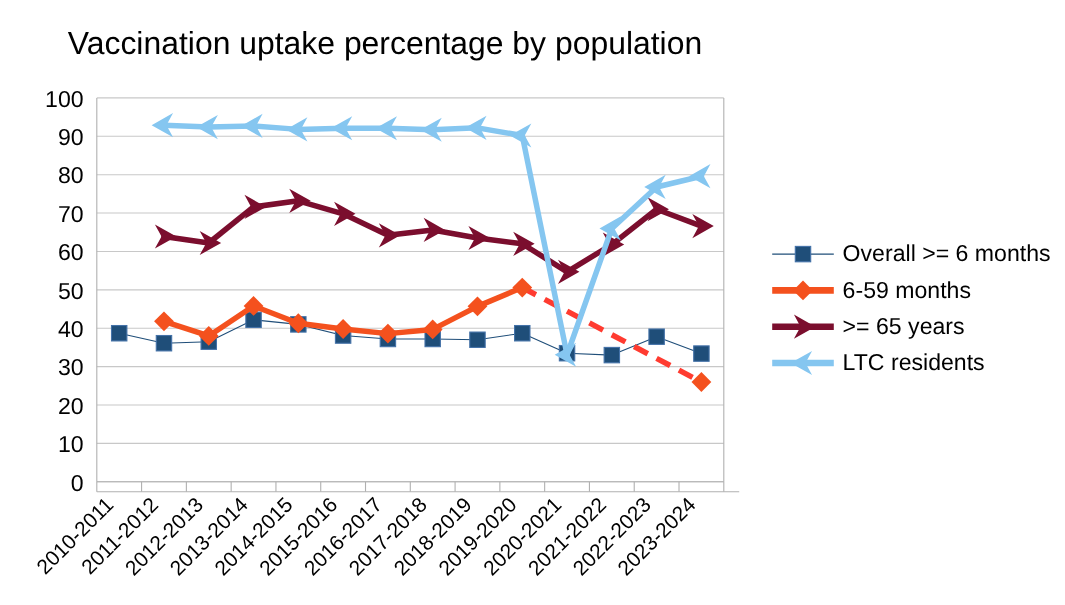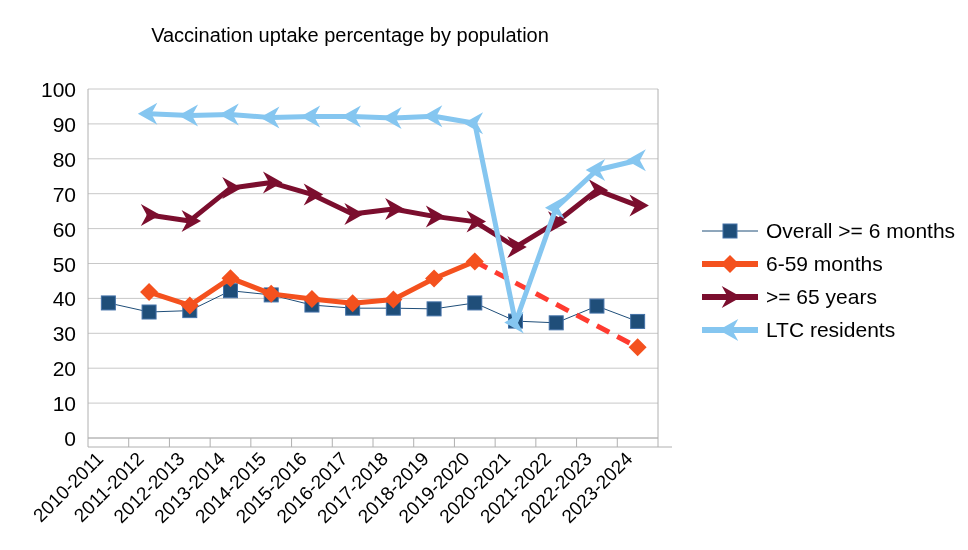--- a/index.html
+++ b/index.html
@@ -20,21 +20,21 @@
     left: 0; top: 0;
     width: 968px;
     height: 550px;
   }
   #chart-title {
     position: absolute;
     left: 0;
     top: 24px;
     width: 700px;
     text-align: center;
-    font-size: 20px;
+    font-size: 29px;
     font-weight: 400;
     color: #000;
     letter-spacing: 0px;
   }
   #plot-svg {
     position: absolute;
     left: 0; top: 0;
   }
   .ytick-label {
     font-family: "Liberation Sans", sans-serif;

